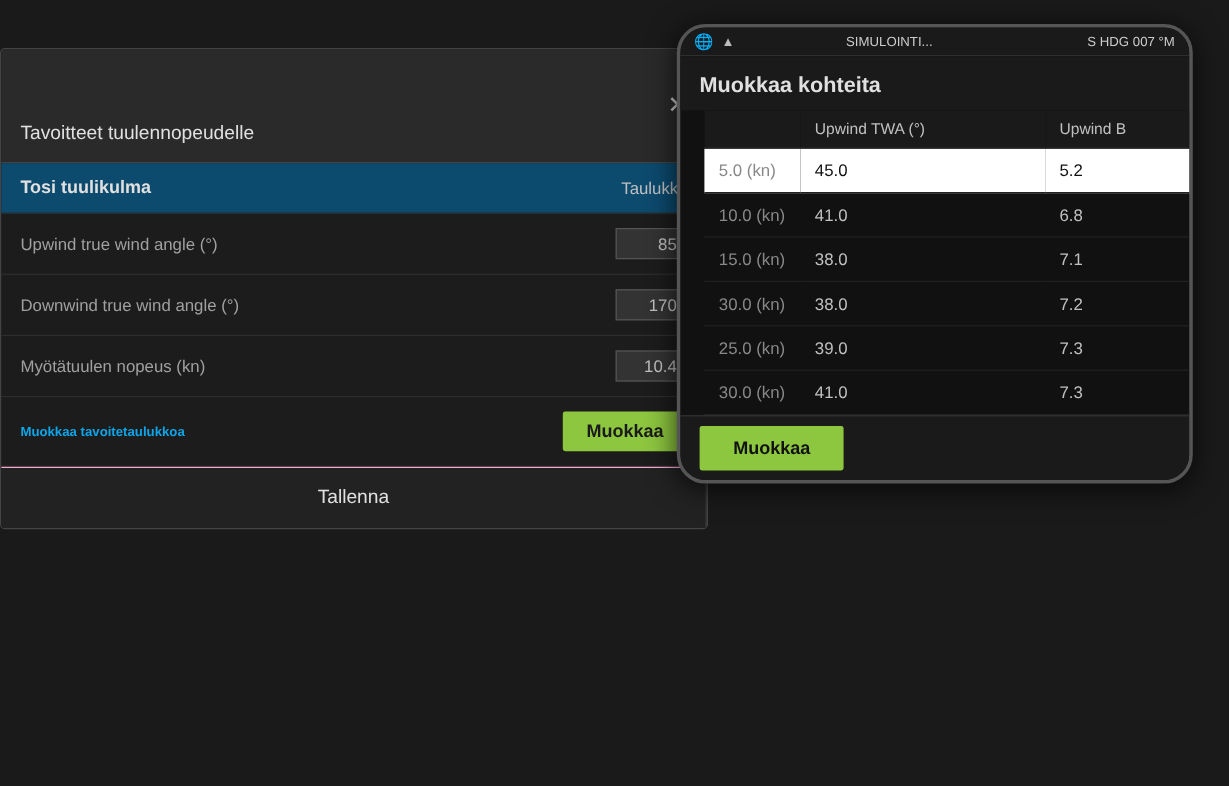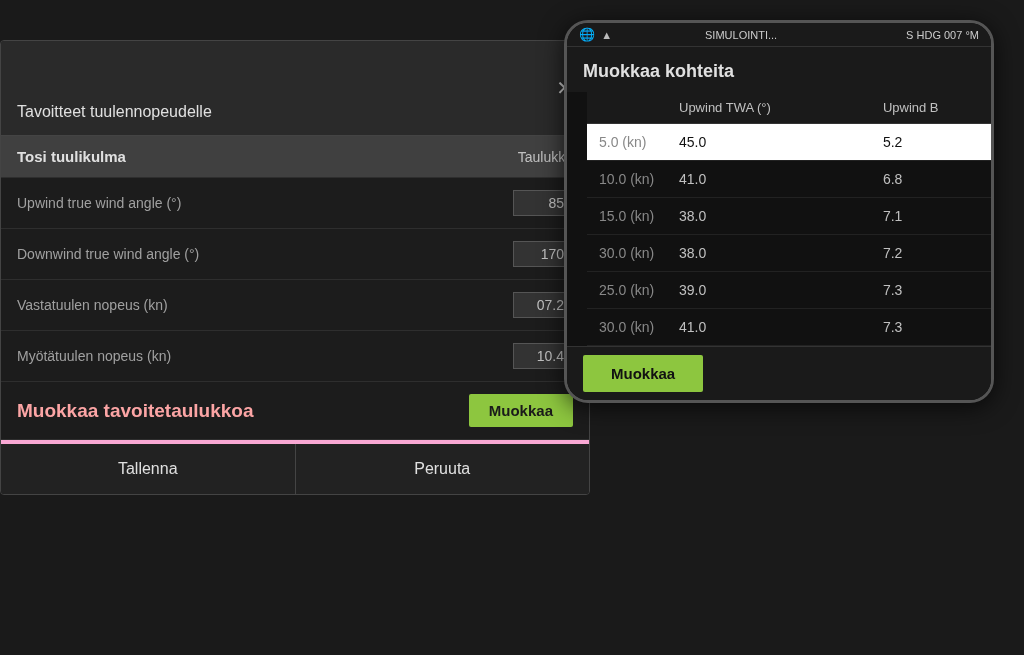--- a/index.html
+++ b/index.html
@@ -60,42 +60,42 @@
       padding: 12px 16px;
       border-bottom: 1px solid #2e2e2e;
     }
 
     .dialog-row-label {
       color: #a0a0a0;
       font-size: 14px;
     }
 
     .dialog-row-label.bold {
-      color: #fca5a5;
-      font-weight: bold;
-      font-size: 19px;
+      color: #0ea5e9;
+      font-weight: bold;
+      font-size: 11px;
     }
 
     .dialog-row-value {
       color: #c0c0c0;
       font-size: 14px;
       background: #333;
       border: 1px solid #555;
       padding: 4px 8px;
       min-width: 60px;
       text-align: right;
     }
 
     .section-header-row {
       display: flex;
       align-items: center;
       justify-content: space-between;
       padding: 12px 16px;
       border-bottom: 1px solid #2e2e2e;
-      background: #404040;
+      background: #0c4a6e;
     }
 
     .section-header-label {
       color: #e0e0e0;
       font-size: 15px;
       font-weight: bold;
     }
 
     .section-header-value {
       color: #c0c0c0;
@@ -108,21 +108,21 @@
       font-size: 15px;
       font-weight: bold;
       border: none;
       padding: 8px 20px;
       cursor: pointer;
       border-radius: 2px;
     }
 
     .dialog-footer {
       display: flex;
-      border-top: 4px solid #f9a8d4;
+      border-top: 1px solid #f9a8d4;
     }
 
     .footer-btn {
       flex: 1;
       padding: 16px;
       background: #222;
       color: #e0e0e0;
       font-size: 16px;
       border: none;
       cursor: pointer;
@@ -263,39 +263,34 @@
     <div class="dialog-row">
       <span class="dialog-row-label">Upwind true wind angle (°)</span>
       <span class="dialog-row-value">85</span>
     </div>
 
     <div class="dialog-row">
       <span class="dialog-row-label">Downwind true wind angle (°)</span>
       <span class="dialog-row-value">170</span>
     </div>
 
-    <div class="dialog-row">
-      <span class="dialog-row-label">Vastatuulen nopeus (kn)</span>
-      <span class="dialog-row-value">07.2</span>
-    </div>
 
     <div class="dialog-row">
       <span class="dialog-row-label">Myötätuulen nopeus (kn)</span>
       <span class="dialog-row-value">10.4</span>
     </div>
 
     <div class="dialog-row">
       <span class="dialog-row-label bold">Muokkaa tavoitetaulukkoa</span>
       <button class="edit-btn">Muokkaa</button>
     </div>
   </div>
 
   <div class="dialog-footer">
     <button class="footer-btn">Tallenna</button>
-    <button class="footer-btn">Peruuta</button>
   </div>
 </div>
 
 <div class="device-panel">
   <div class="device-status-bar">
     <div class="status-bar-left">
       <span class="status-globe">🌐</span>
       <span>▲</span>
     </div>
     <div class="status-bar-center">SIMULOINTI...</div>

